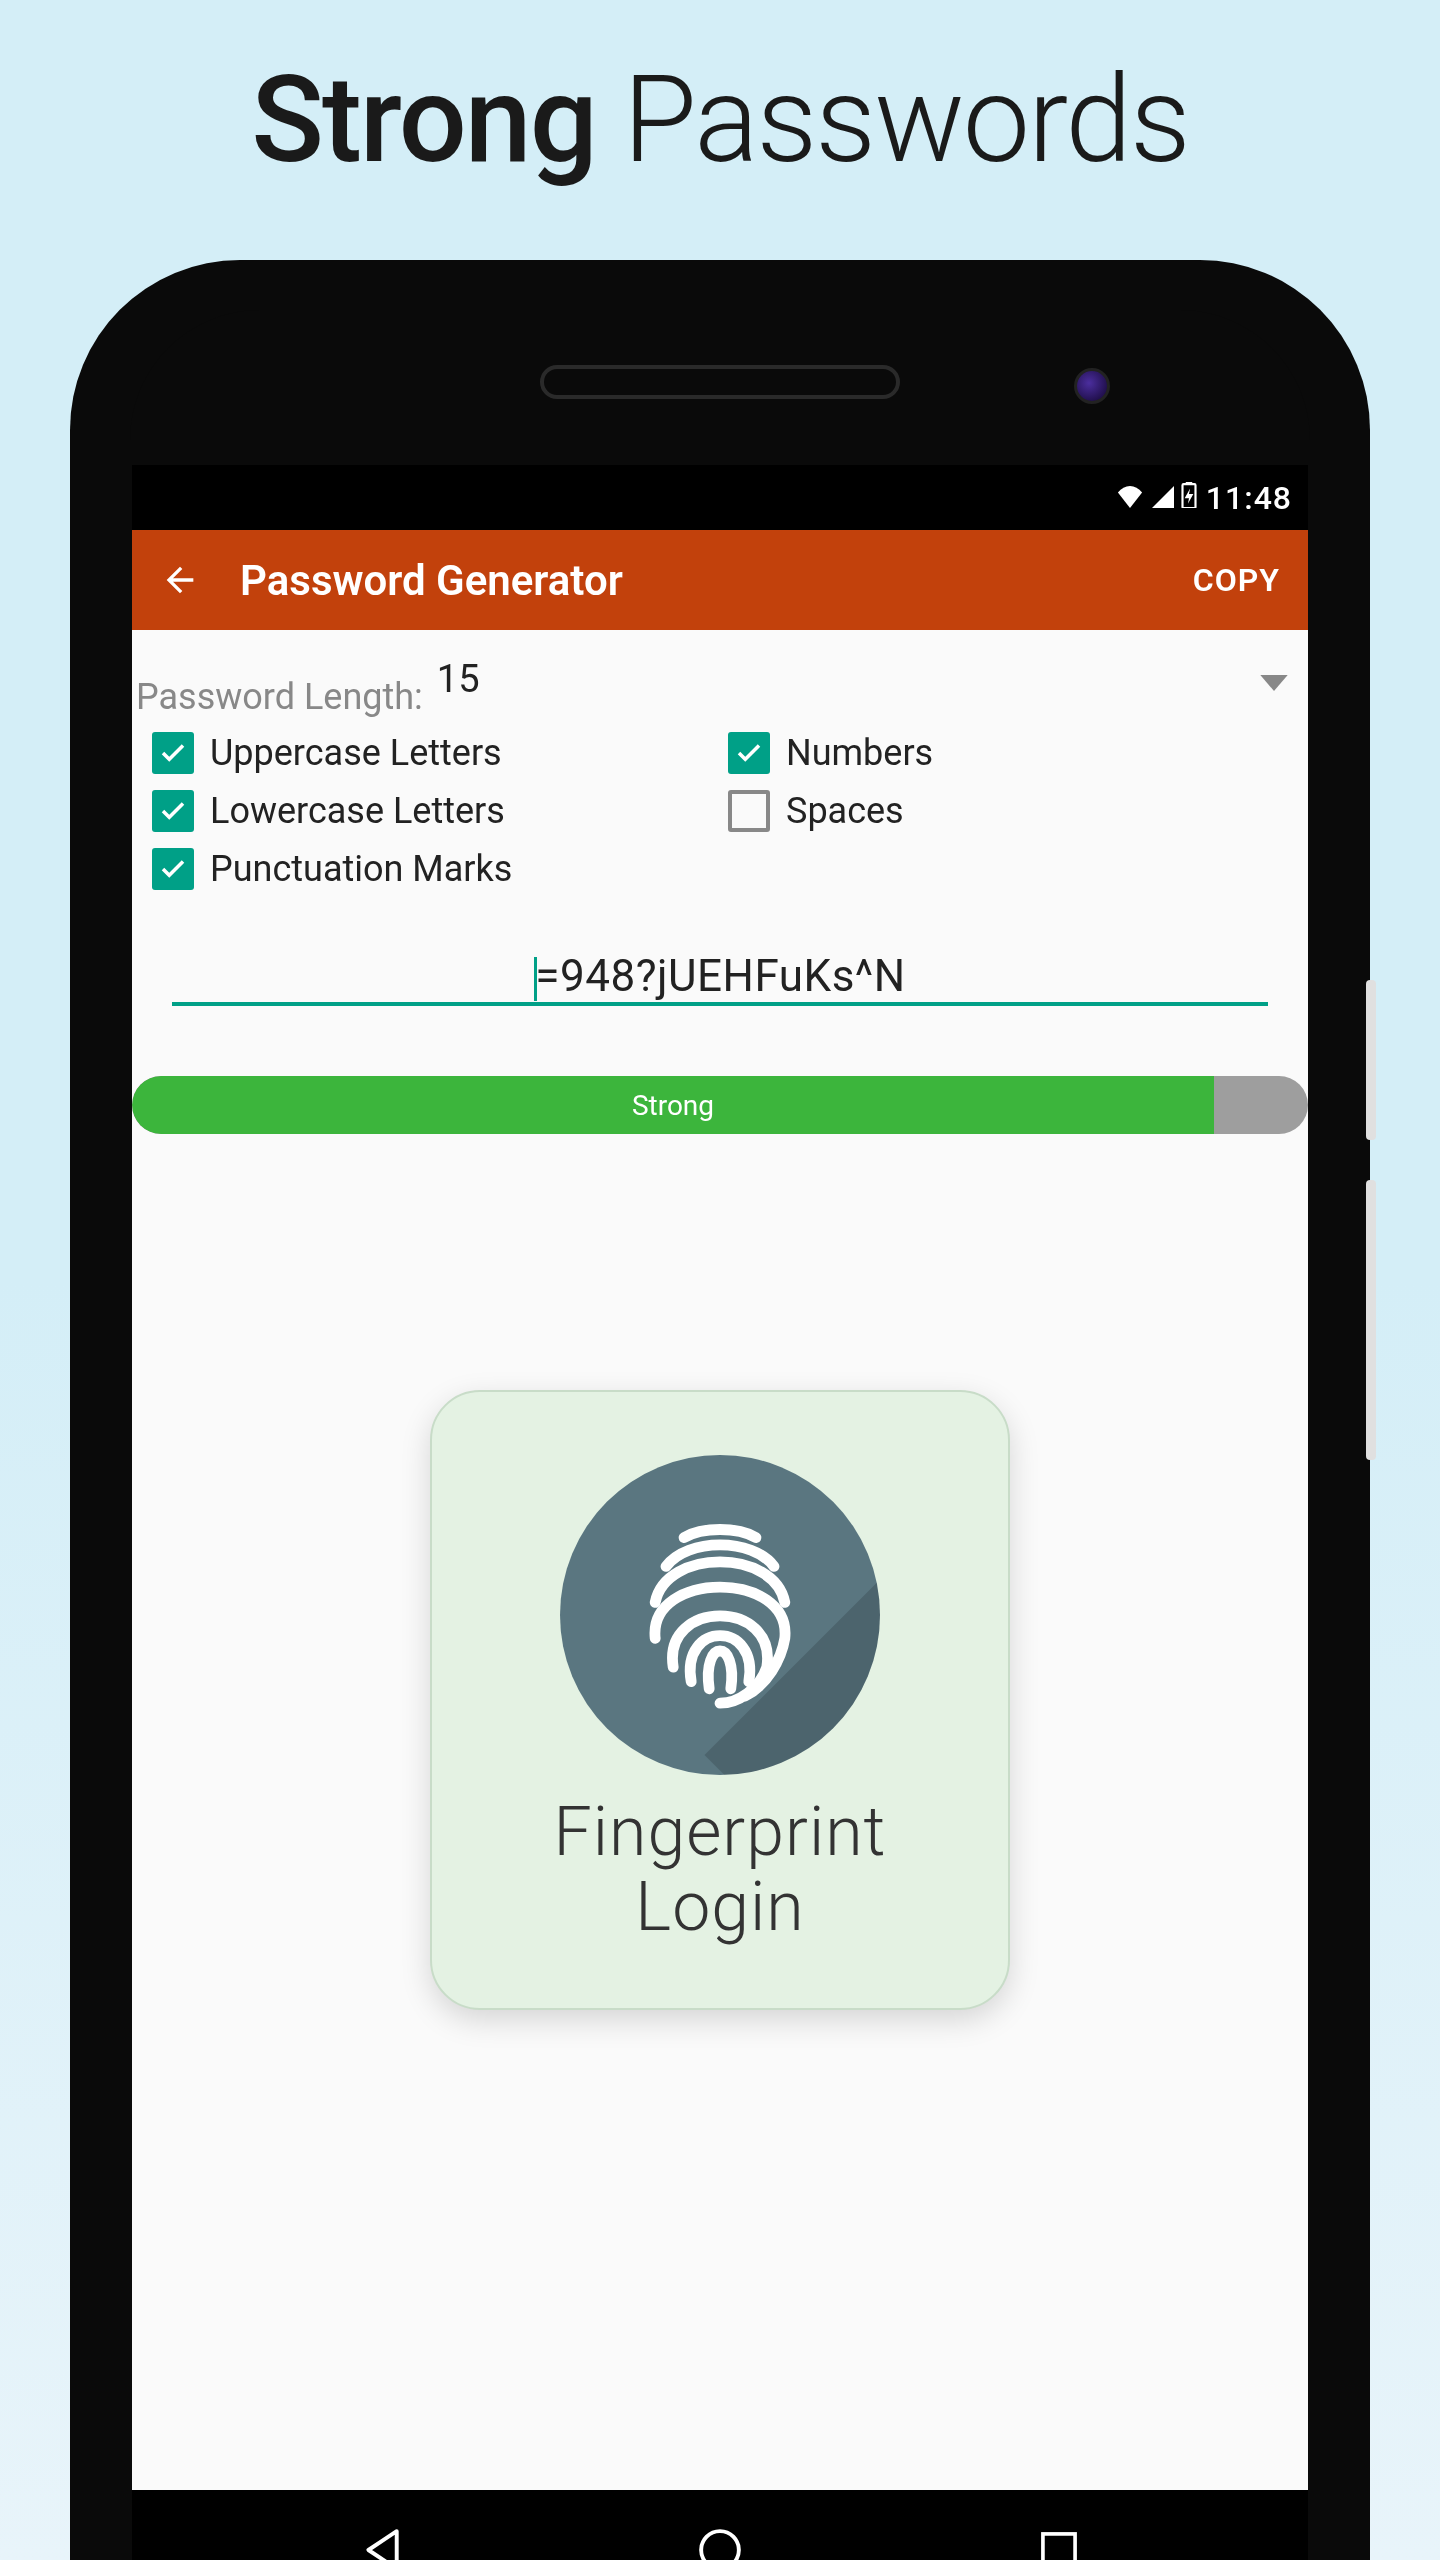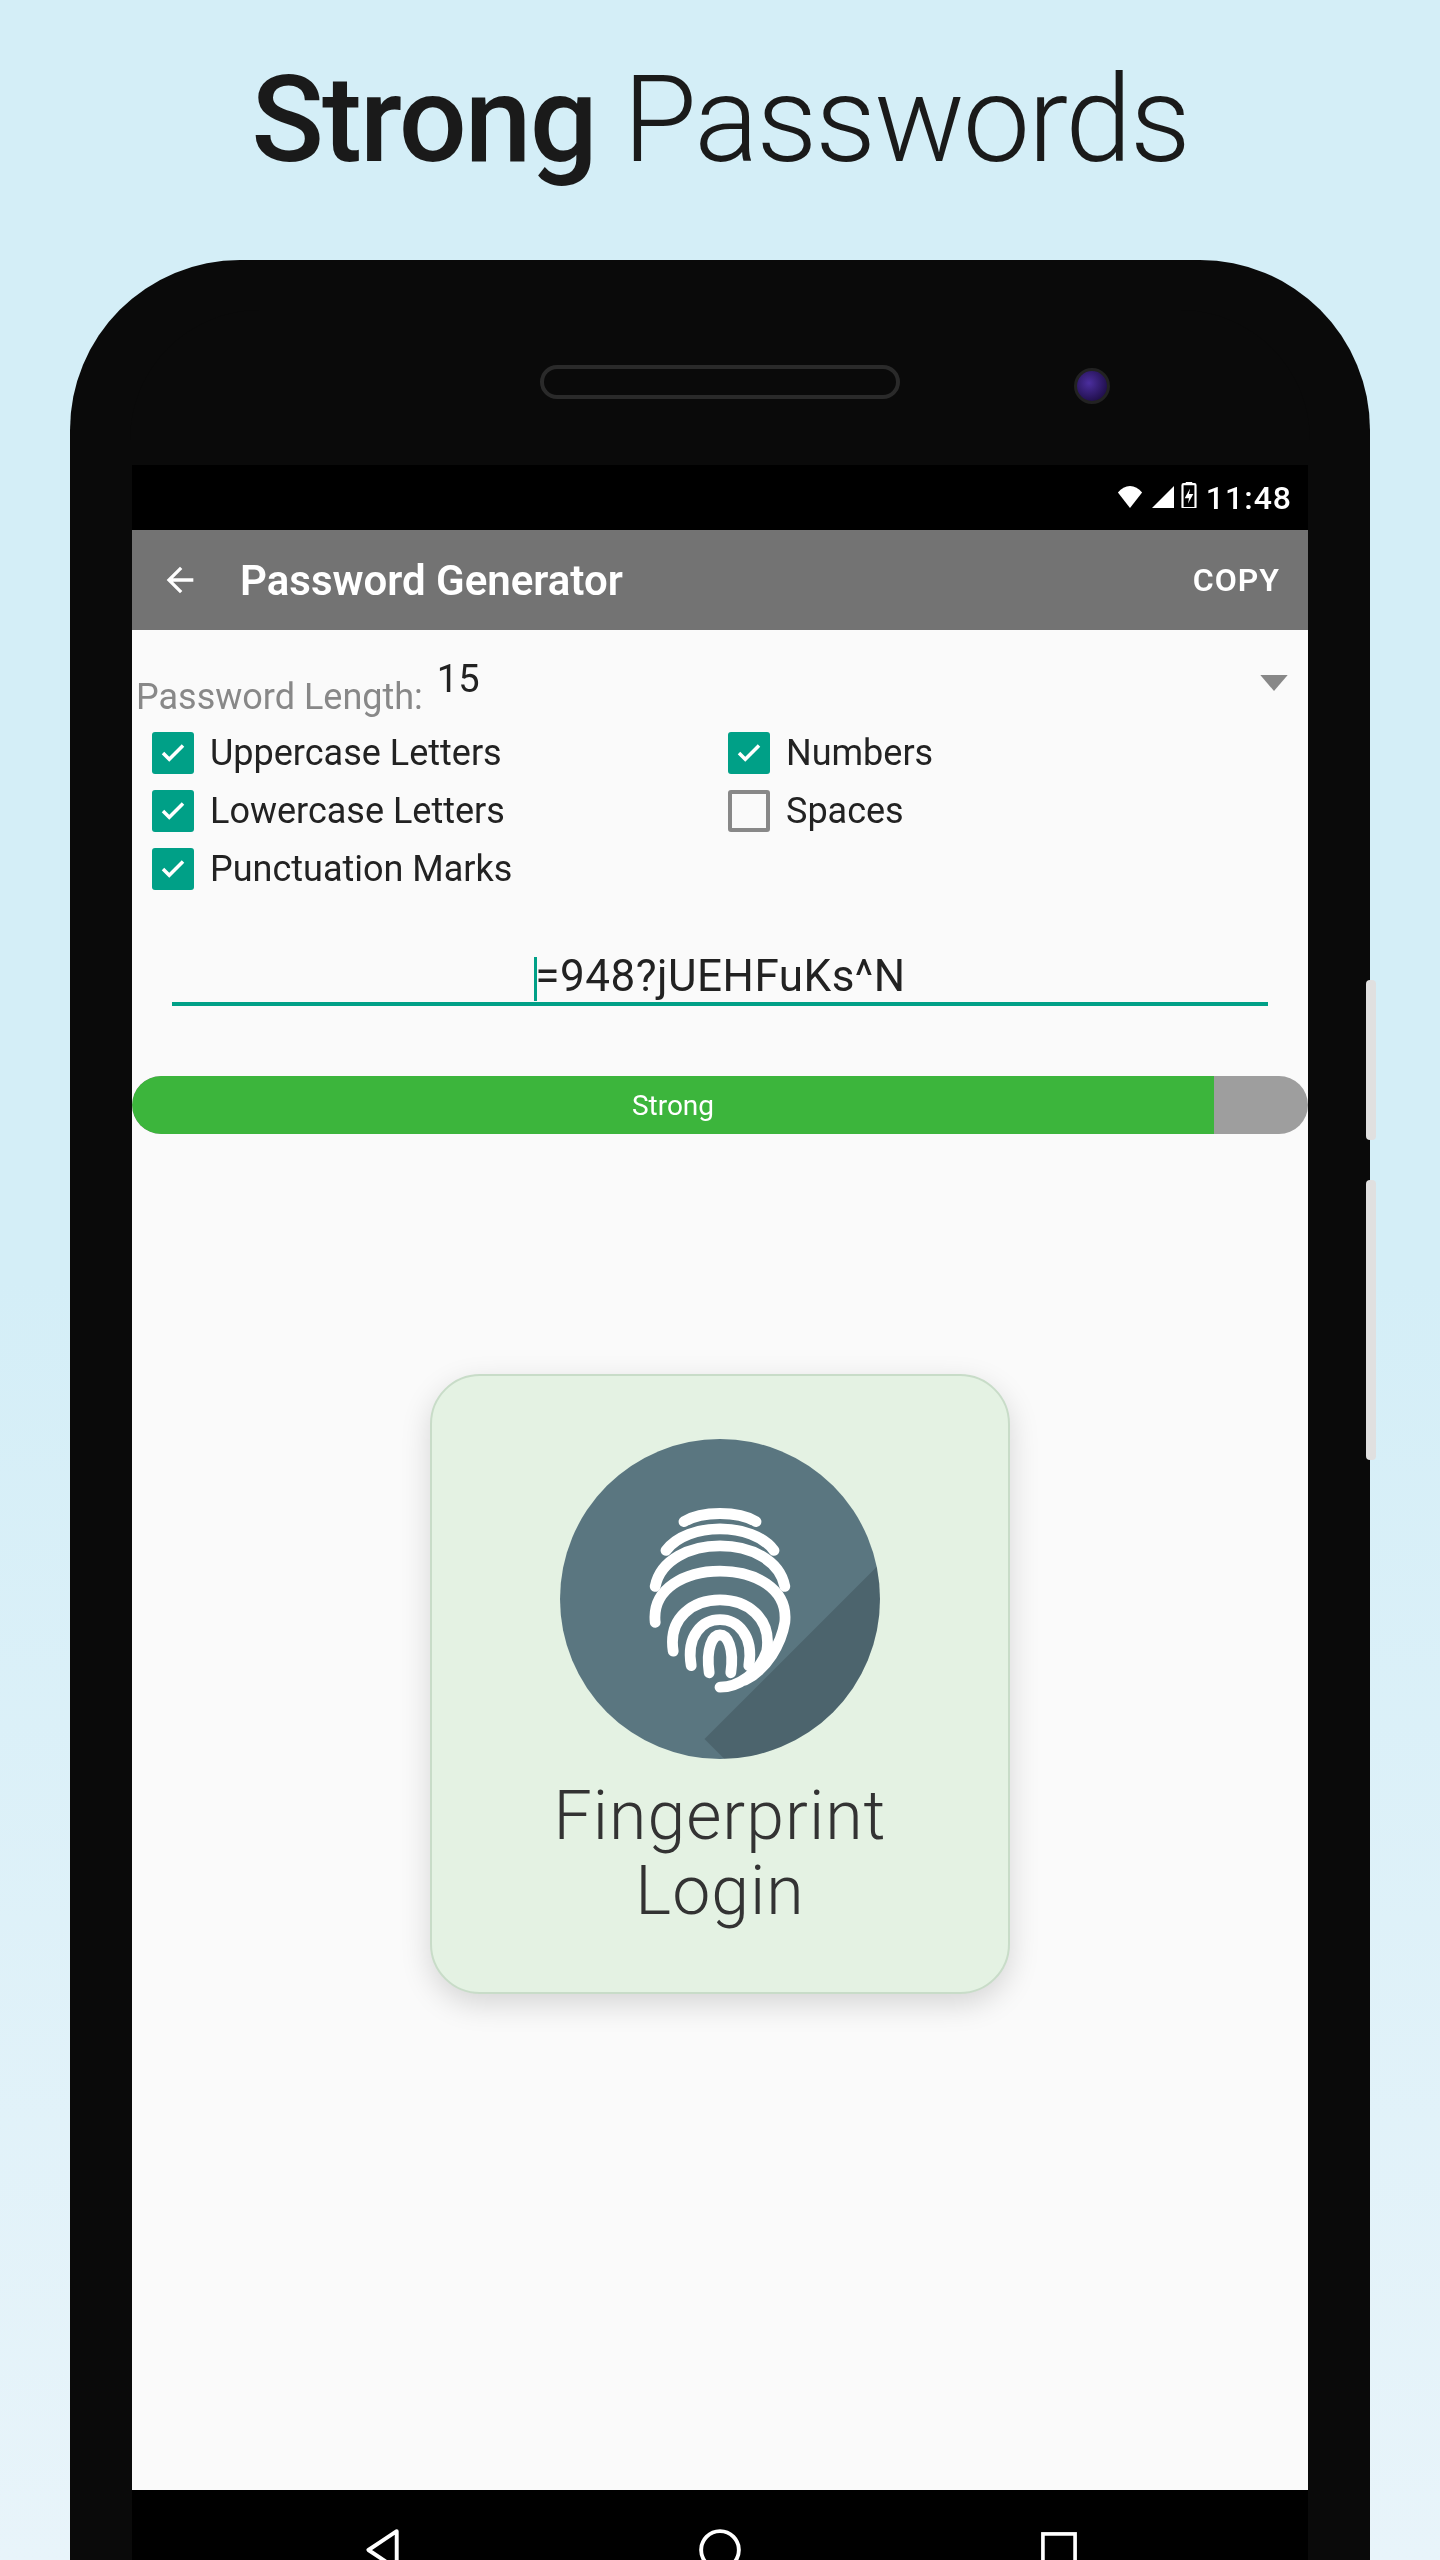--- a/index.html
+++ b/index.html
@@ -102,21 +102,21 @@
     gap: 8px;
     font-size: 30px;
     font-weight: 500;
   }
   .statusbar .time { margin-left: 0; letter-spacing: 1px; font-size: 32px; }
   .status-icons { display: flex; align-items: center; gap: 6px; }
 
   
   .appbar {
     height: 100px;
-    background: #737373;
+    background: #c2410c;
     color: #fff;
     display: flex;
     align-items: center;
     padding: 0 24px;
   }
   .back-arrow {
     width: 48px; height: 48px;
     display: flex; align-items: center; justify-content: center;
     margin-right: 36px;
   }
@@ -195,21 +195,21 @@
     background: #3cb53c;
     border-radius: 30px 0 0 30px;
     display: flex; align-items: center; justify-content: center;
     color: #fff; font-size: 28px;
   }
 
   
   .fp-card {
     position: absolute;
     left: 50%; transform: translateX(-50%);
-    top: 744px;
+    top: 760px;
     width: 580px;
     height: 620px;
     background: #e4f2e3;
     border: 2px solid #c8dcc8;
     border-radius: 50px;
     box-shadow: 0 10px 30px rgba(0,0,0,0.15);
     display: flex;
     flex-direction: column;
     align-items: center;
     justify-content: center;

